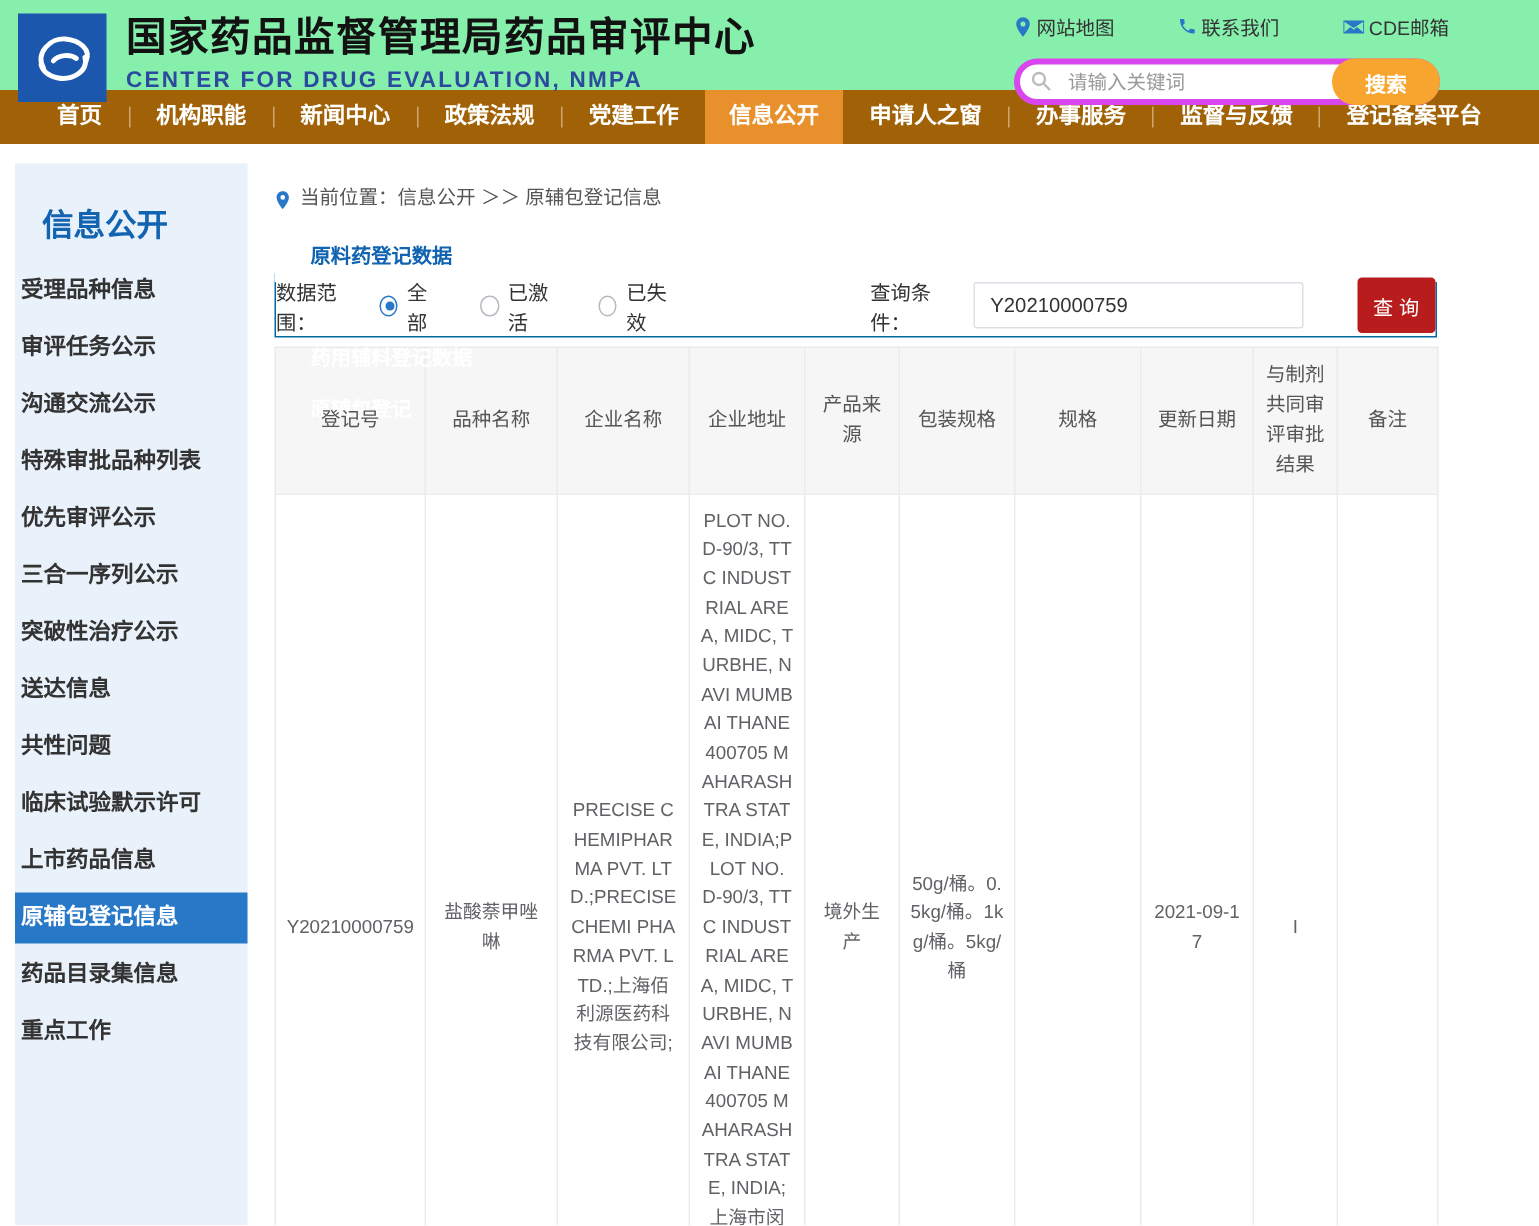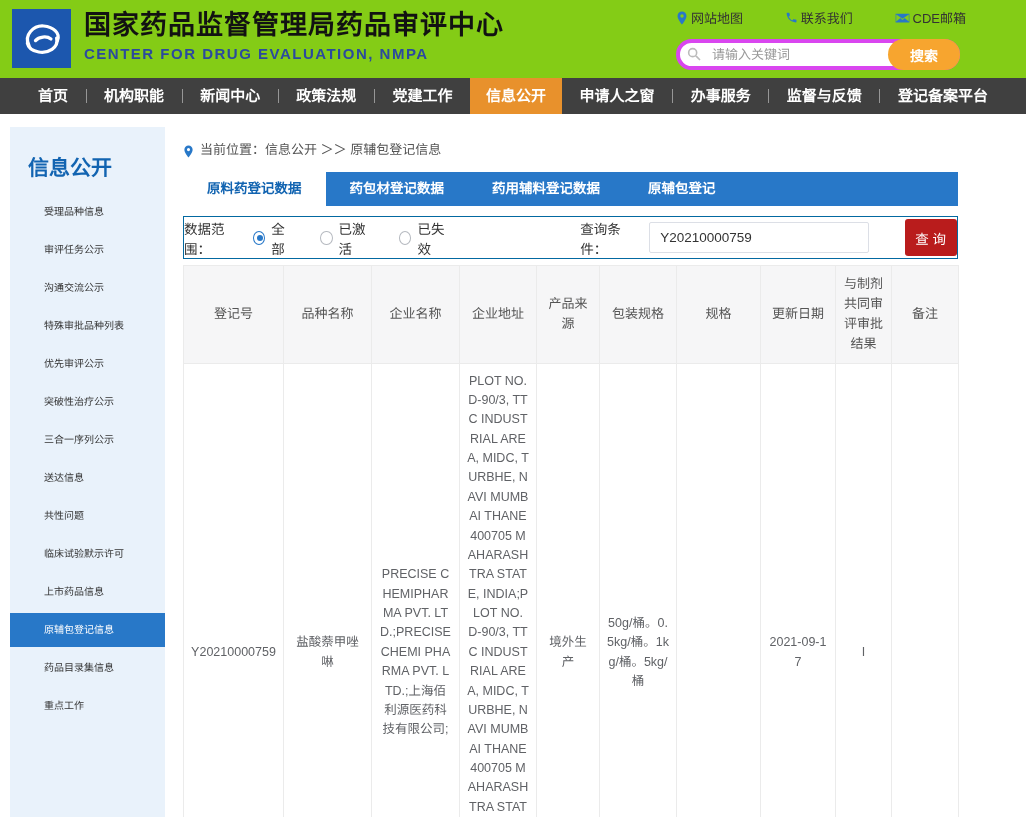--- a/index.html
+++ b/index.html
@@ -1,56 +1,56 @@
 <!DOCTYPE html>
 <html lang="zh-CN"><head>
 <meta charset="utf-8">
 <style>
   * { margin:0; padding:0; box-sizing:border-box; }
   html,body { background:#fff; }
   body { font-family:"Liberation Sans", sans-serif; color:#333; }
   .page { position:relative; width:1026px; height:817px; background:#fff; overflow:hidden; margin:0 auto; }
 
   
-  .site-header { position:relative; height:78px; background:#84cc16; }
+  .site-header { position:relative; height:60px; background:#86efac; }
   .logo { position:absolute; left:12px; top:9px; width:59px; height:59px; background:#1c57ae; display:flex; align-items:center; justify-content:center; }
   .title-block { position:absolute; left:84px; top:8px; }
   .site-title { font-size:27px; font-weight:bold; color:#121212; letter-spacing:1px; line-height:34px; }
   .site-subtitle { font-size:15px; font-weight:bold; color:#2b4a9e; letter-spacing:1.5px; margin-top:3px; }
   .header-right { position:absolute; right:60px; top:8px; width:290px; }
   .quick-links { display:flex; justify-content:space-between; align-items:center; font-size:13px; color:#333; }
   .qlink { display:flex; align-items:center; gap:3px; cursor:pointer; white-space:nowrap; }
   .qlink svg { display:block; }
   .search-bar { position:relative; margin-top:12px; width:284px; height:31px; }
   .search-input { width:100%; height:31px; border:4px solid #d946ef; border-radius:16px; padding:0 80px 0 32px; font-size:13px; color:#333; outline:none; font-family:inherit; }
   .search-input::placeholder { color:#999; }
   .search-glass { position:absolute; left:10px; top:7px; }
   .search-btn { position:absolute; right:0; top:0; width:72px; height:31px; border:none; border-radius:16px; background:#f7a52f; color:#fff; font-size:14px; font-weight:bold; cursor:pointer; font-family:inherit; }
 
   
-  .main-nav { display:flex; align-items:center; justify-content:space-between; height:36px; background:#404040; padding:0 26px;text-align:center; }
+  .main-nav { display:flex; align-items:center; justify-content:space-between; height:36px; background:#a16207; padding:0 26px;text-align:center; }
   .nav-item { color:#fff; font-size:15px; font-weight:bold; line-height:36px; padding:0 12px; white-space:nowrap; cursor:pointer; }
   .nav-item.active { background:#e8912c; padding:0 16px; }
   .nav-divider { width:1px; height:14px; background:rgba(255,255,255,.45); }
 
   
   .layout { position:relative; }
   .sidebar { position:absolute; left:10px; top:13px; width:155px; height:791px; background:#e9f2fb; }
   .sidebar-title { font-size:21px; font-weight:bold; color:#1264b1; padding:24px 0 12px 18px; }
   .sidebar-list { list-style:none; }
-  .sidebar-item { font-size:10px; color:#333; height:38px; line-height:38px; padding-left:34px; cursor:pointer; white-space:nowrap; }
+  .sidebar-item { font-size:15px; color:#333; height:38px; line-height:38px; padding-left:4px; cursor:pointer; white-space:nowrap;font-weight:bold; }
   .sidebar-item.active { background:#2878c8; color:#fff; height:34px; line-height:34px; margin:2px 0; }
 
   .content { position:absolute; left:183px; top:13px; width:775px; }
 
   
   .breadcrumb { display:flex; align-items:flex-end; gap:6px; font-size:13px; color:#555; margin:12px 0 14px 0; }
 
   
-  .tabs { display:flex; height:34px; background:#2878c8; }
+  .tabs { display:flex; height:18px; background:#2878c8;flex-direction:column; }
   .tab { color:#fff; font-size:13.5px; font-weight:bold; line-height:34px; padding:0 24px; cursor:pointer; white-space:nowrap; }
   .tab.active { background:#fff; color:#1264b1; }
 
   
   .filter-panel { display:flex; align-items:center; margin-top:10px; border:1px solid #0369a1; height:43px; padding:0 0; font-size:13.5px; color:#333; }
   .radio-group { display:flex; align-items:flex-start; gap:26px; margin-left:8px; }
   .radio-opt { display:flex; align-items:center; gap:6px; cursor:pointer; }
   .radio-circle { width:14px; height:14px; border-radius:50%; border:1px solid #b6bac0; background:#fff; position:relative; }
   .radio-opt.checked .radio-circle { border-color:#2878c8; }
   .radio-opt.checked .radio-circle::after { content:""; position:absolute; left:3px; top:3px; width:6px; height:6px; border-radius:50%; background:#2878c8; }
@@ -139,22 +139,22 @@
   <div class="layout">
 
     <aside class="sidebar">
       <div class="sidebar-title">信息公开</div>
       <ul class="sidebar-list">
         <li class="sidebar-item">受理品种信息</li>
         <li class="sidebar-item">审评任务公示</li>
         <li class="sidebar-item">沟通交流公示</li>
         <li class="sidebar-item">特殊审批品种列表</li>
         <li class="sidebar-item">优先审评公示</li>
+        <li class="sidebar-item">三合一序列公示</li>
         <li class="sidebar-item">突破性治疗公示</li>
-        <li class="sidebar-item">三合一序列公示</li>
         <li class="sidebar-item">送达信息</li>
         <li class="sidebar-item">共性问题</li>
         <li class="sidebar-item">临床试验默示许可</li>
         <li class="sidebar-item">上市药品信息</li>
         <li class="sidebar-item active">原辅包登记信息</li>
         <li class="sidebar-item">药品目录集信息</li>
         <li class="sidebar-item">重点工作</li>
       </ul>
     </aside>
 

